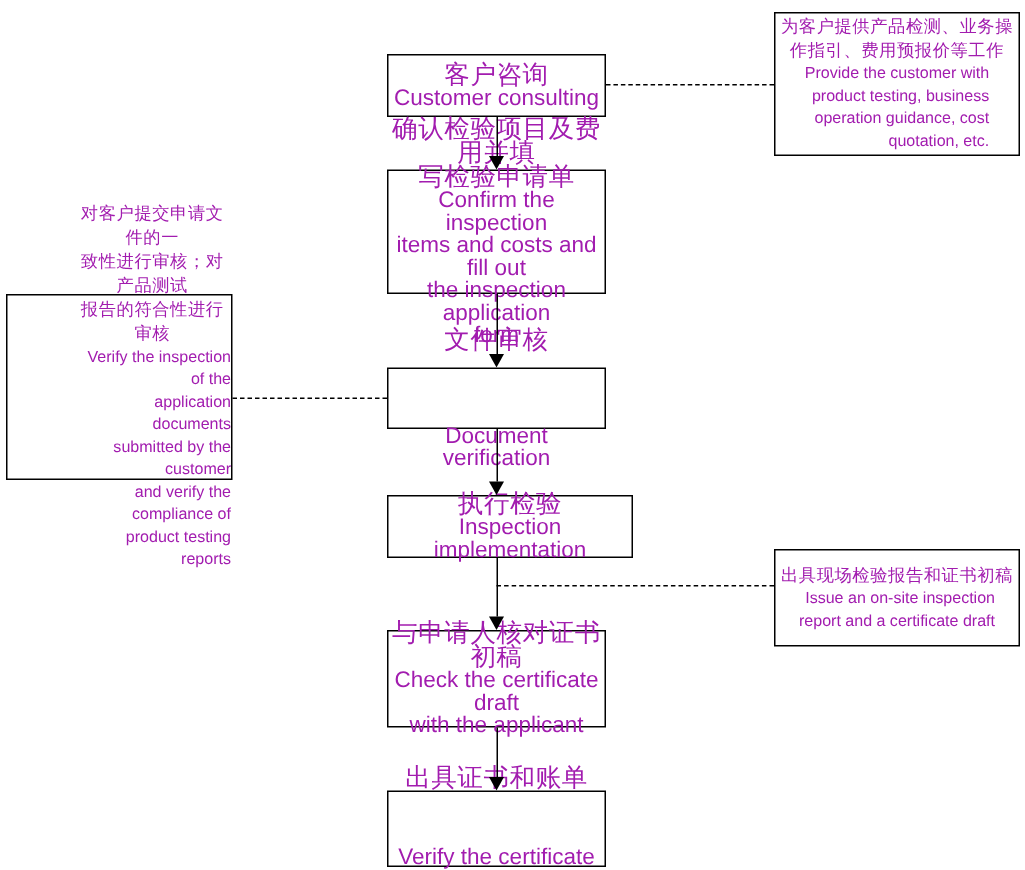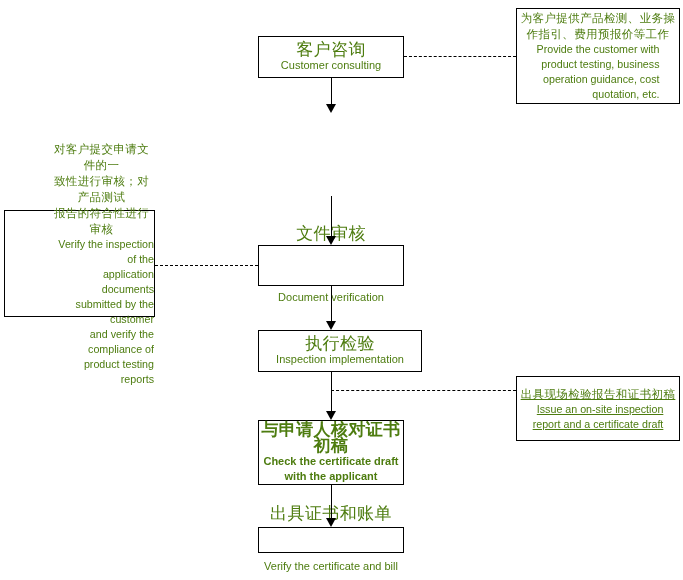--- a/index.html
+++ b/index.html
@@ -20,30 +20,30 @@
   .node {
     position: absolute;
     box-sizing: border-box;
     border: 1px solid #000000;
     background: #ffffff;
     display: flex;
     flex-direction: column;
     align-items: center;
     justify-content: center;
     text-align: center;
-    color: #4d7c0f;
+    color: #a21caf;
   }
   .cn {
     font-size: 17px;
     line-height: 16px;
     letter-spacing: 0.4px;
     white-space: pre-line;
   }
   .en {
-    font-size: 11px;
+    font-size: 15px;
     line-height: 15px;
     white-space: pre-line;
   }
   .note .cn { font-size: 11.5px; line-height: 16px; }
   .note .en { font-size: 10.7px; line-height: 15px; text-align: right; }
 
   
   .vline {
     position: absolute;
     width: 0;
@@ -67,63 +67,71 @@
 </head>
 <body>
 
 <div id="canvas">
 
   <div class="node" style="left:258px; top:36px; width:146px; height:42px;">
     <div class="cn">客户咨询</div>
     <div class="en">Customer consulting</div>
   </div>
 
+  <div class="node" style="left:258px; top:113px; width:146px; height:83px;">
+    <div class="cn">确认检验项目及费用并填
+写检验申请单</div>
+    <div class="en">Confirm the inspection
+items and costs and fill out
+the inspection  application
+form</div>
+  </div>
 
   <div class="node" style="left:258px; top:245px; width:146px; height:41px;gap:48px;">
     <div class="cn">文件审核</div>
     <div class="en">Document verification</div>
   </div>
 
   <div class="node" style="left:258px; top:330px; width:164px; height:42px;">
     <div class="cn">执行检验</div>
     <div class="en">Inspection implementation</div>
   </div>
 
-  <div class="node" style="left:258px; top:420px; width:146px; height:65px;font-weight:bold;">
+  <div class="node" style="left:258px; top:420px; width:146px; height:65px;">
     <div class="cn">与申请人核对证书初稿</div>
     <div class="en">Check the certificate  draft
 with the applicant</div>
   </div>
 
-  <div class="node" style="left:258px; top:527px; width:146px; height:26px;gap:37px;">
+  <div class="node" style="left:258px; top:527px; width:146px; height:51px;gap:37px;">
     <div class="cn">出具证书和账单</div>
     <div class="en">Verify the certificate  and bill</div>
   </div>
 
   <div class="node note" style="left:516px; top:8px; width:164px; height:96px;">
     <div class="cn">为客户提供产品检测、业务操
 作指引、费用预报价等工作</div>
     <div class="en">Provide the customer  with
 product testing, business
 operation guidance, cost
 quotation, etc.</div>
   </div>
 
-  <div class="node note" style="left:4px; top:210px; width:151px; height:107px;padding-left:44px;">
+  <div class="node note" style="left:4px; top:196px; width:151px; height:124px;padding-left:44px;">
     <div class="cn">对客户提交申请文件的一
 致性进行审核；对产品测试
 报告的符合性进行审核</div>
     <div class="en">Verify the inspection  of the
 application  documents
 submitted by the customer
 and verify the compliance  of
 product testing reports</div>
   </div>
 
-  <div class="node note" style="left:516px; top:376px; width:164px; height:65px;text-decoration:underline;">
+  <div class="node note" style="left:516px; top:366px; width:164px; height:65px;">
     <div class="cn">出具现场检验报告和证书初稿</div>
     <div class="en">Issue an on-site  inspection
 report and a certificate  draft</div>
   </div>
 
   <div class="vline" style="left:331px; top:78px; height:26px;"></div>
   <div class="arrowhead" style="left:325.5px; top:104px;"></div>
 
   <div class="vline" style="left:331px; top:196px; height:40px;"></div>
   <div class="arrowhead" style="left:325.5px; top:236px;"></div>

